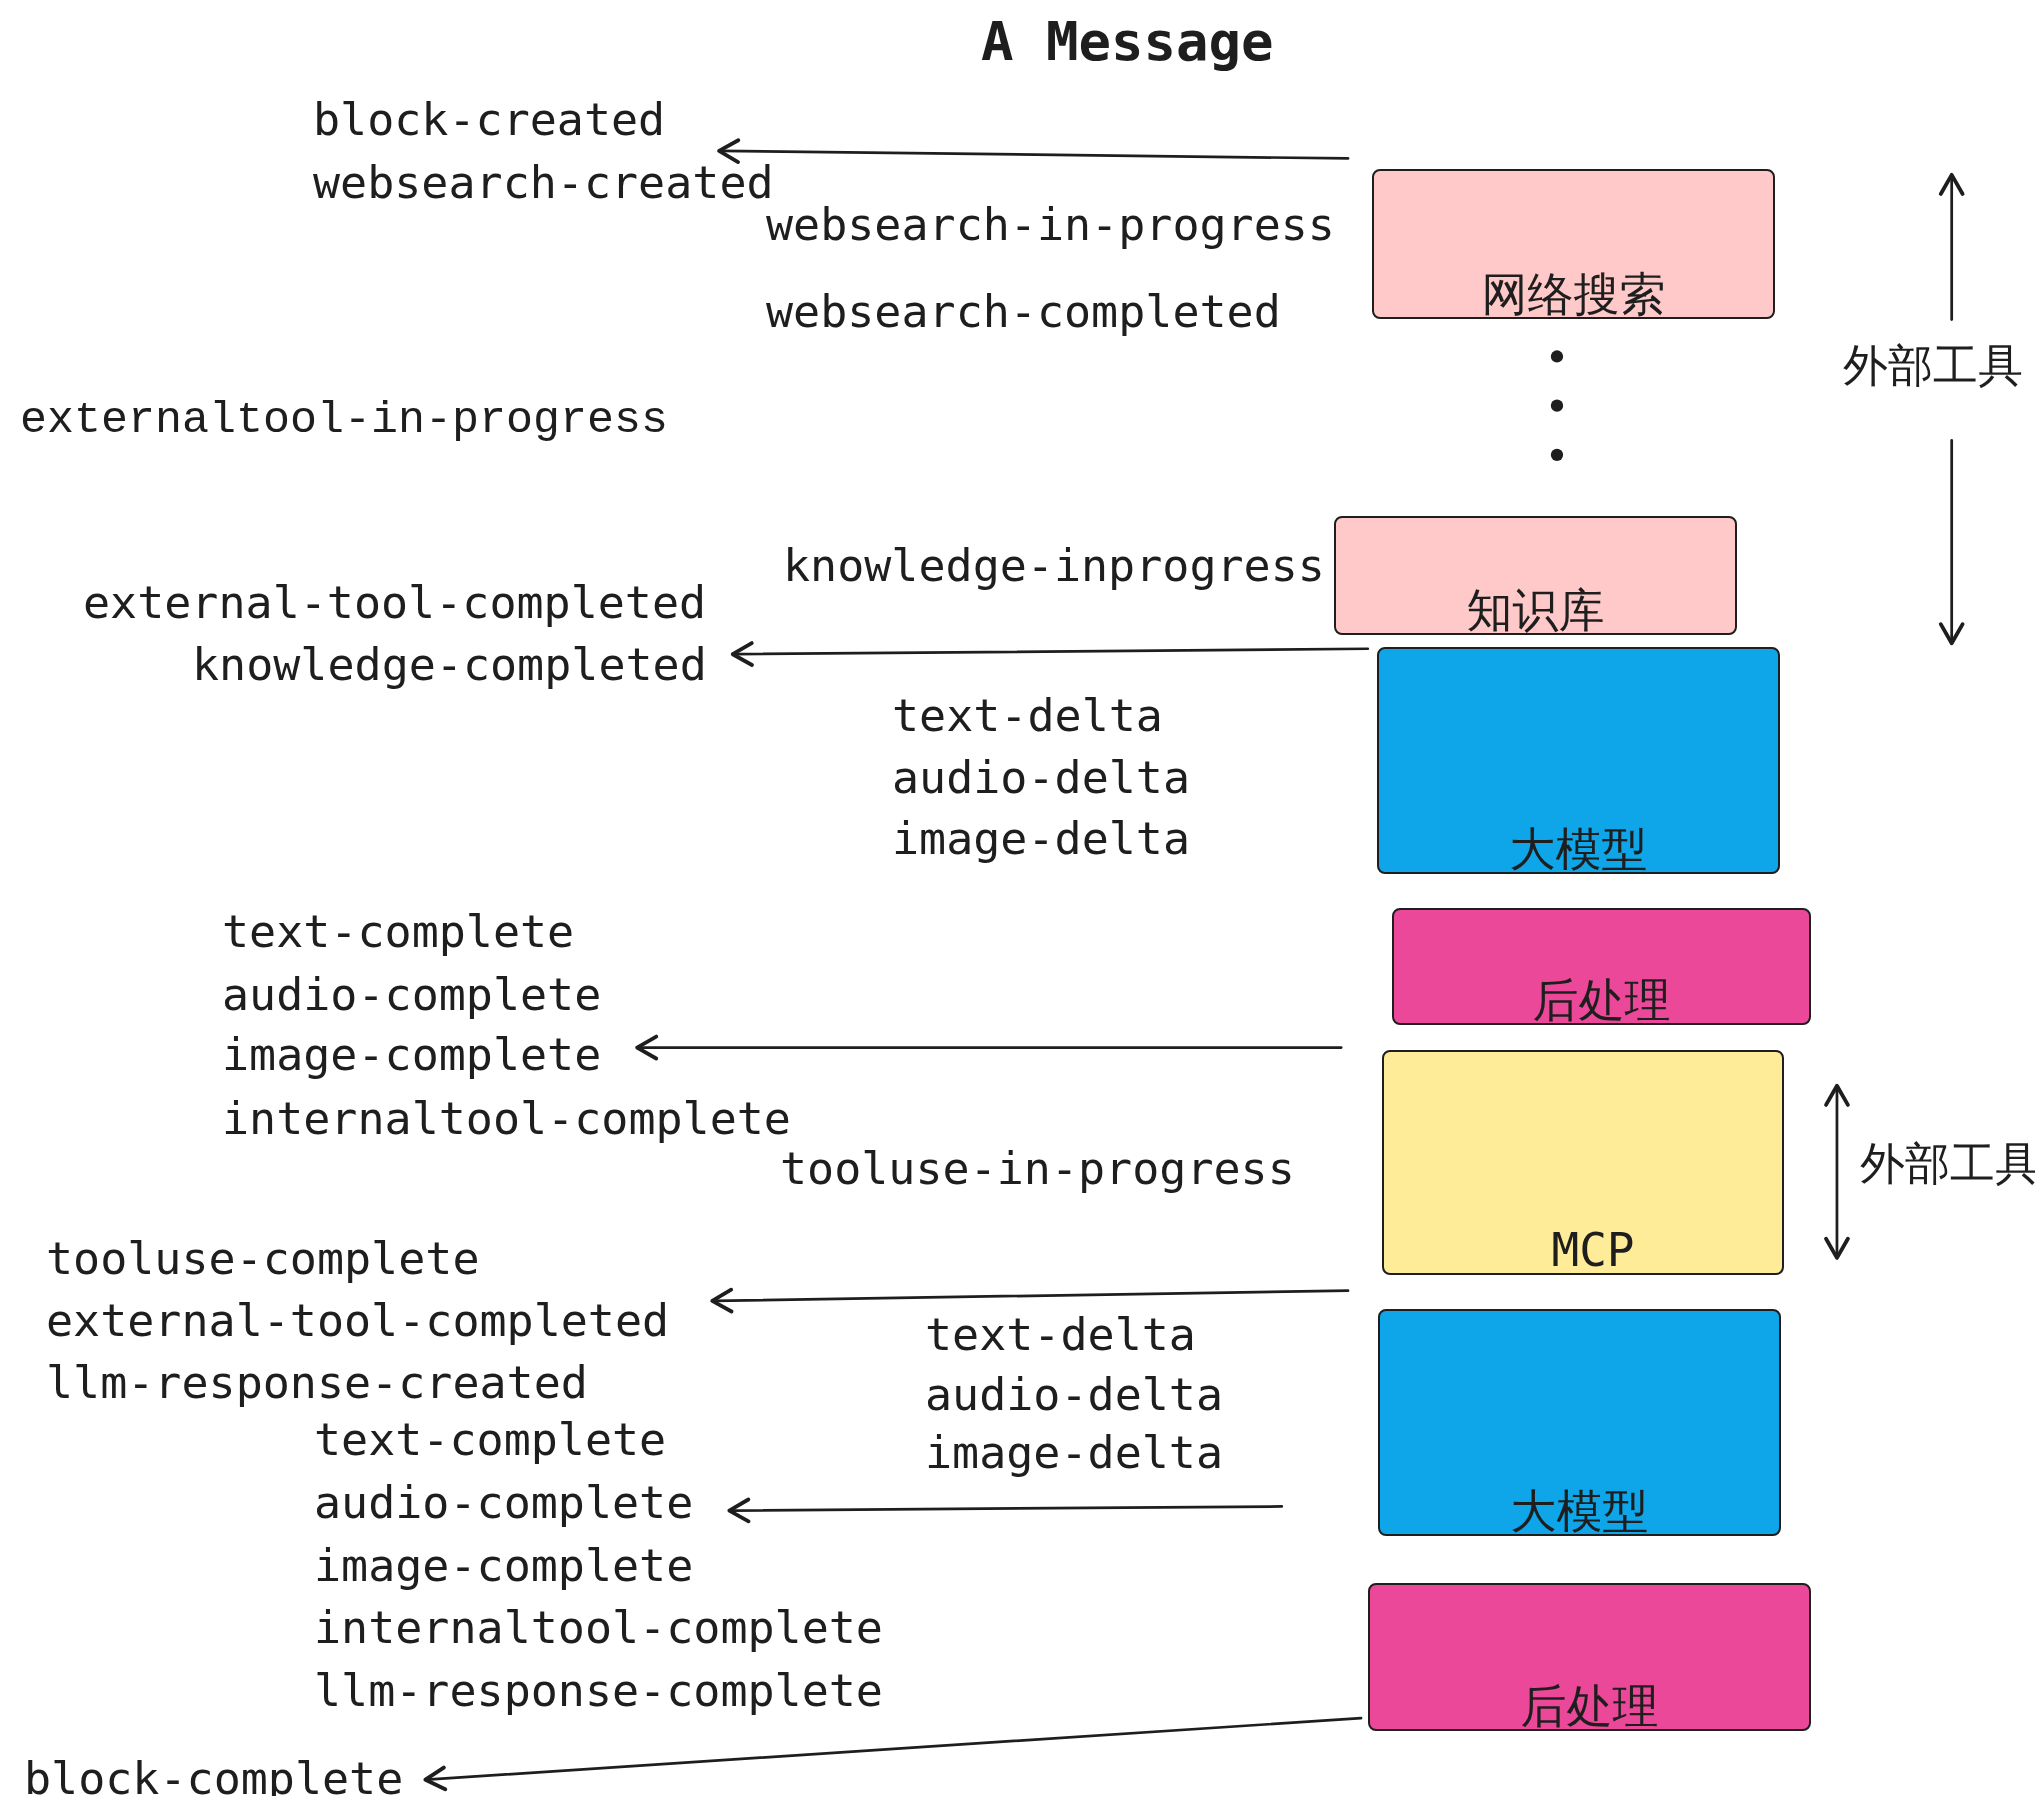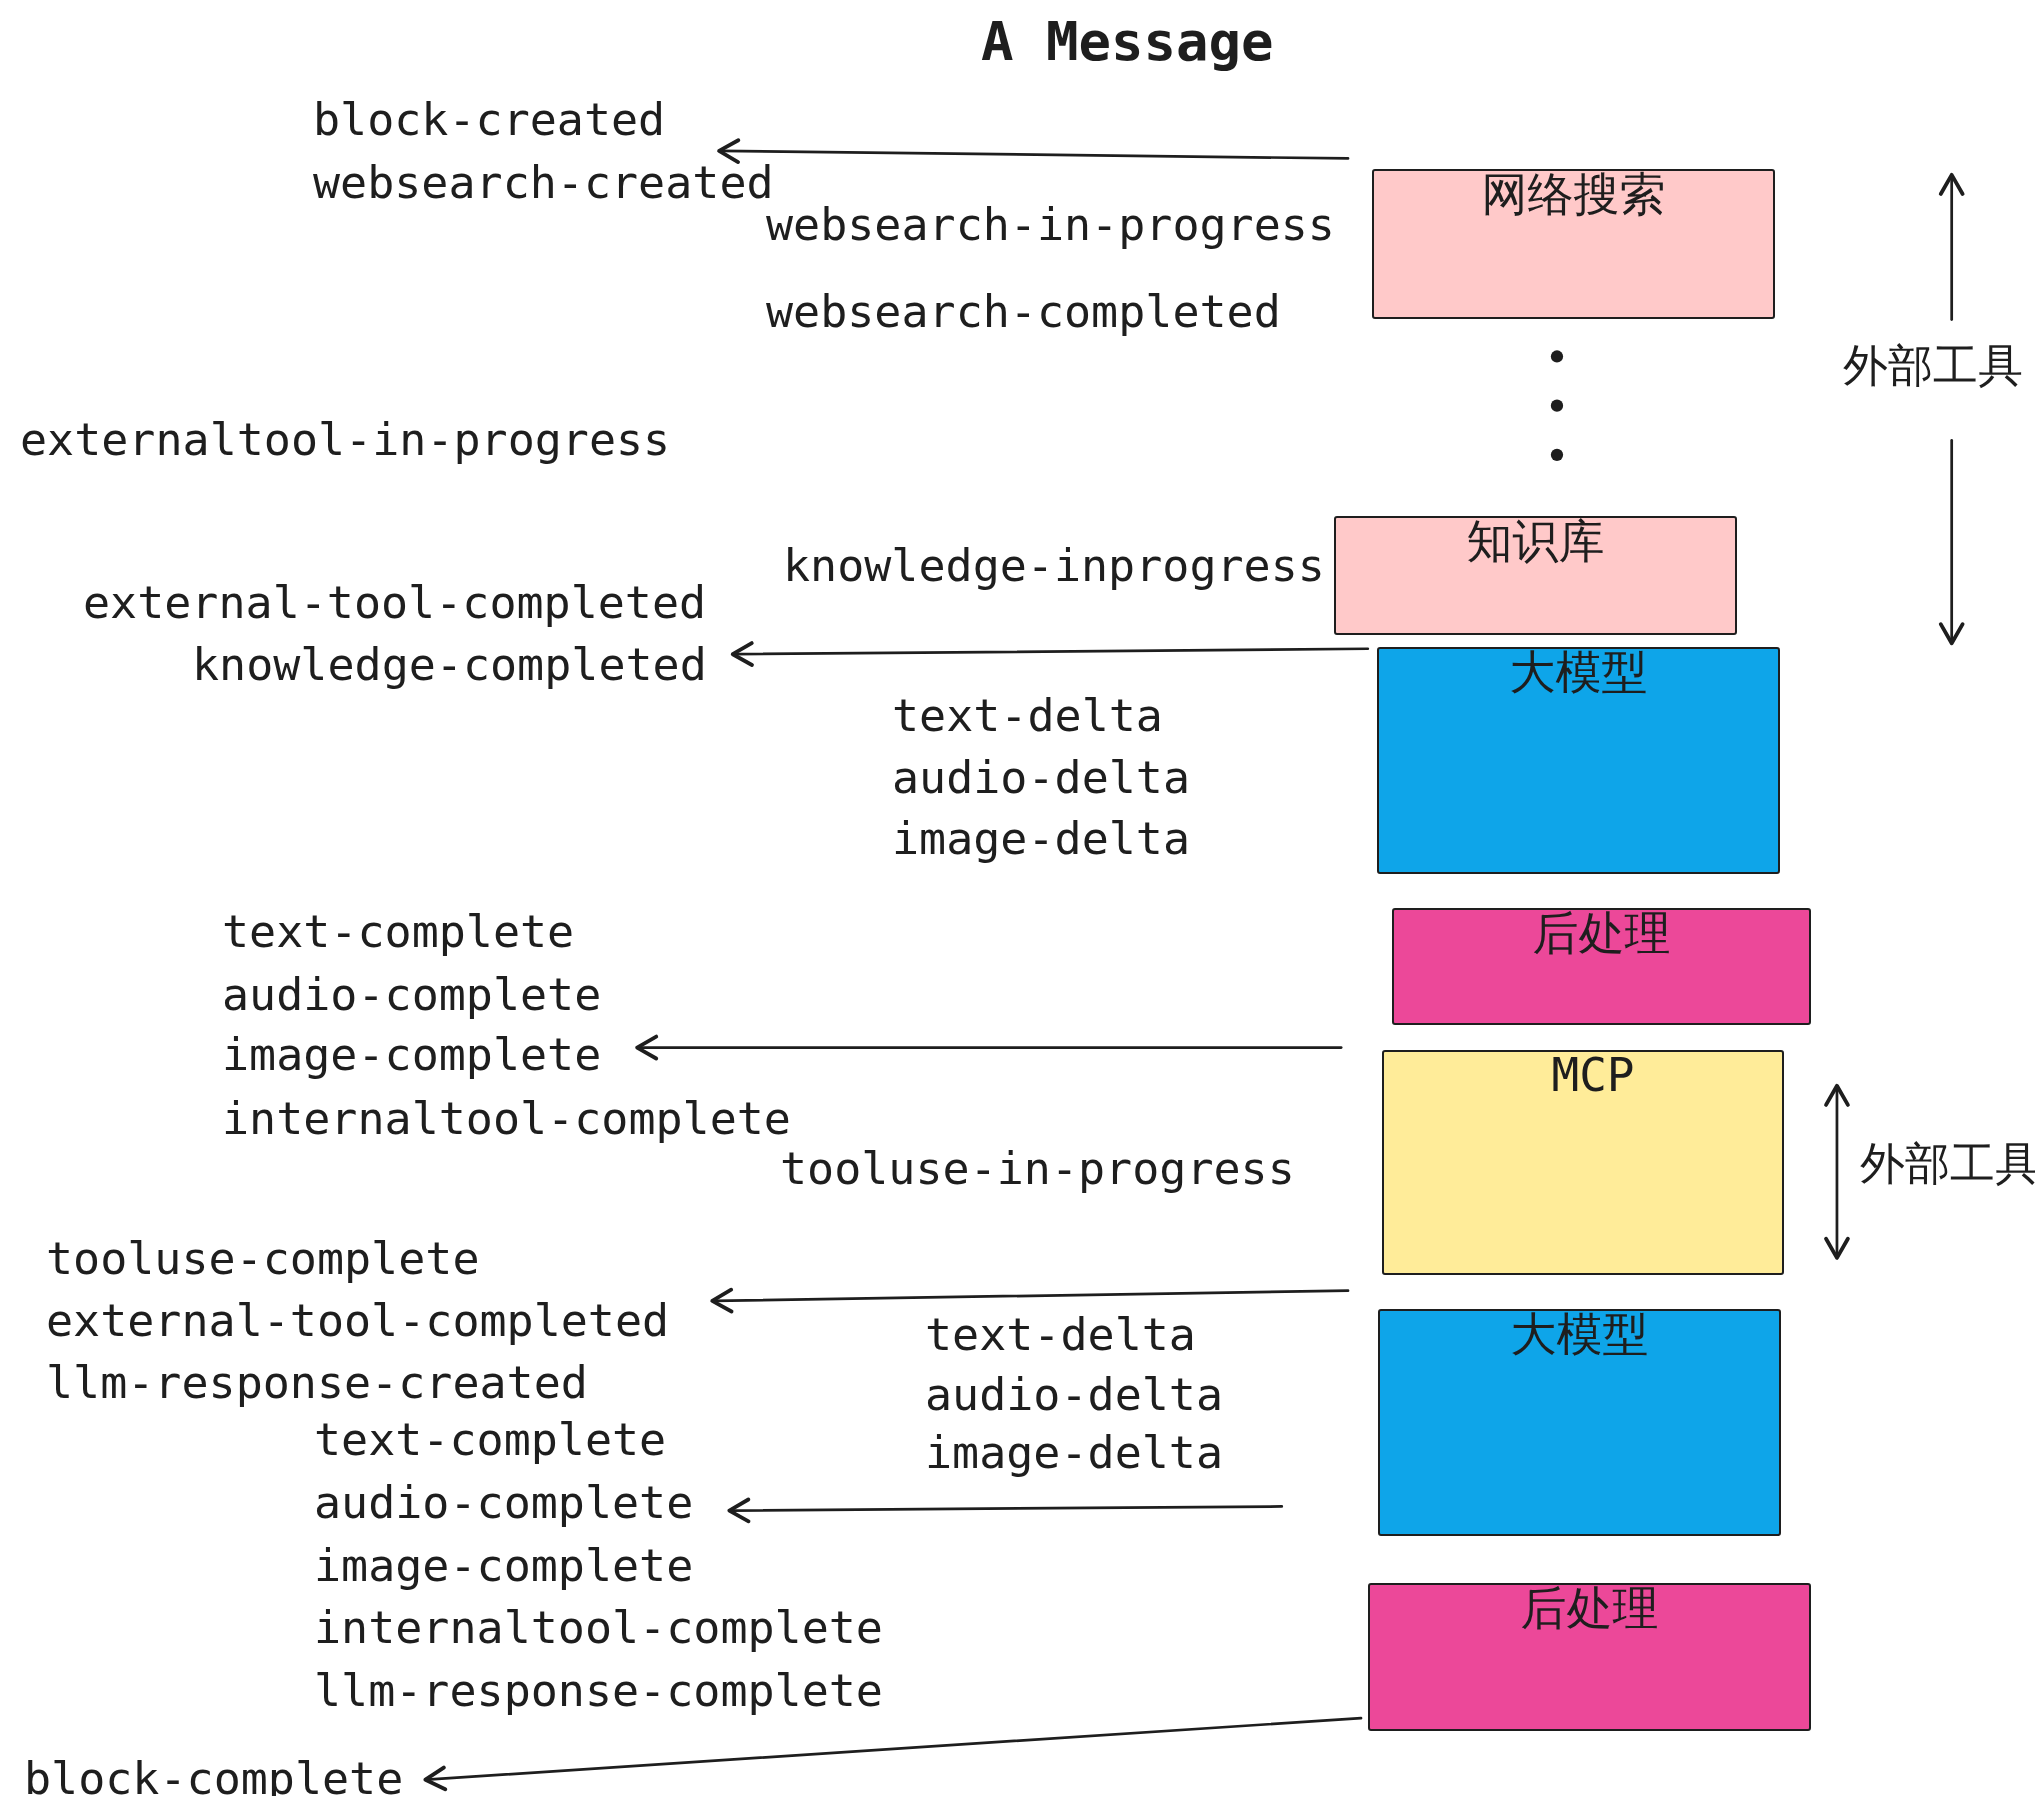--- a/index.html
+++ b/index.html
@@ -22,22 +22,22 @@
     position:absolute;
     font-size:54px; line-height:1;
     font-weight:bold;
     white-space:nowrap;
     font-family:"DejaVu Sans Mono", monospace;
     text-align:right;
   }
   .box {
     position:absolute;
     border:2.7px solid #1e1e1e;
-    border-radius:3px;
-    display:flex; align-items:flex-start; justify-content:center;
+    border-radius:8px;
+    display:flex; align-items:flex-end; justify-content:center;
     font-family:"DejaVu Sans", "Liberation Sans", sans-serif;
     font-size:46px; line-height:1;
   }
   .box.pink   { background:#ffc9c9; }
   .box.green  { background:#0ea5e9; }
   .box.yellow { background:#ffec99; }
   .box.white  { background:#ec4899; }
   .mono { font-family:"DejaVu Sans Mono", monospace;margin-left:20px; }
   .side-label {
     position:absolute;
@@ -74,21 +74,21 @@
       <circle cx="2280" cy="666" r="9"></circle>
     </g>
   </svg>
 
   <div class="title" style="left:981px; top:15px;">A Message</div>
 
   <div class="evt" style="left:313px;  top:96px;">block-created</div>
   <div class="evt" style="left:313px;  top:159px;">websearch-created</div>
   <div class="evt" style="left:766px; top:288px;">websearch-completed</div>
   <div class="evt" style="left:766px; top:201px;">websearch-in-progress</div>
-  <div class="evt" style="left:20px;   top:416px;">externaltool-in-progress</div>
+  <div class="evt" style="left:20px;   top:397px;font-family:Liberation Mono, monospace;">externaltool-in-progress</div>
   <div class="evt" style="left:783px; top:542px;">knowledge-inprogress</div>
   <div class="evt" style="left:83px;  top:579px;">external-tool-completed</div>
   <div class="evt" style="left:192px;  top:641px;">knowledge-completed</div>
   <div class="evt" style="left:892px; top:692px;">text-delta</div>
   <div class="evt" style="left:892px; top:754px;">audio-delta</div>
   <div class="evt" style="left:892px; top:815px;">image-delta</div>
   <div class="evt" style="left:222px;  top:908px;">text-complete</div>
   <div class="evt" style="left:222px;  top:971px;">audio-complete</div>
   <div class="evt" style="left:222px;  top:1031px;">image-complete</div>
   <div class="evt" style="left:222px;  top:1095px;">internaltool-complete</div>

